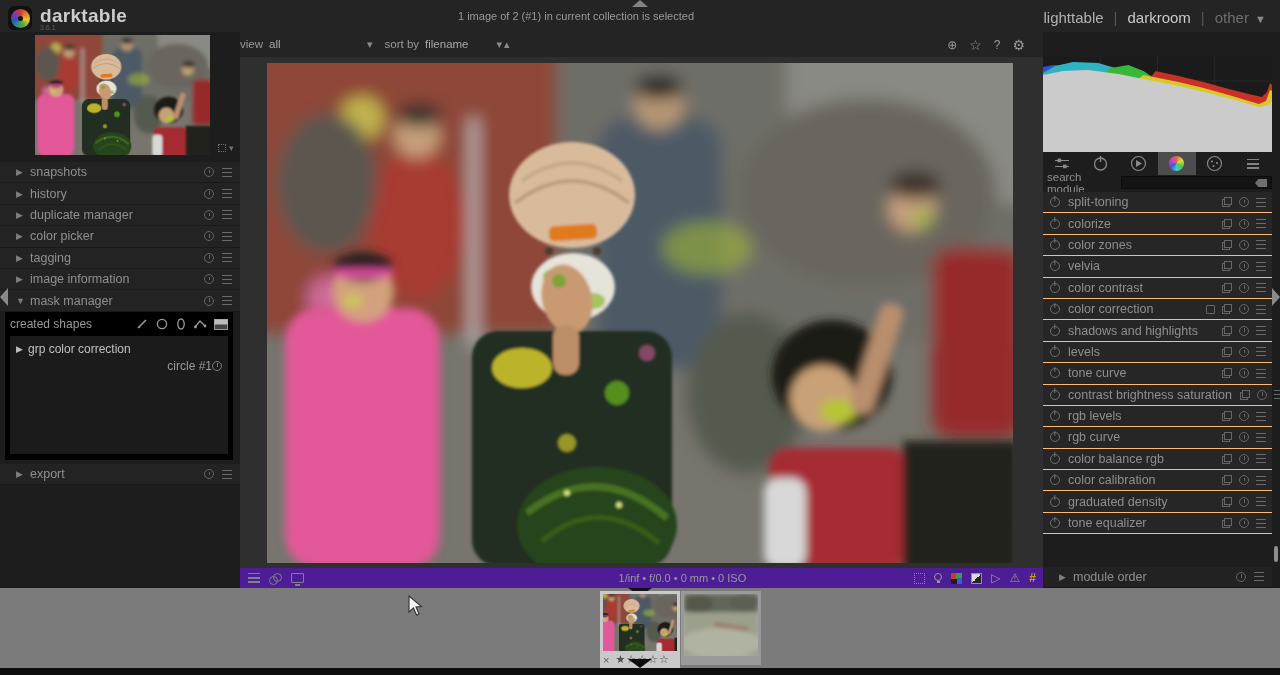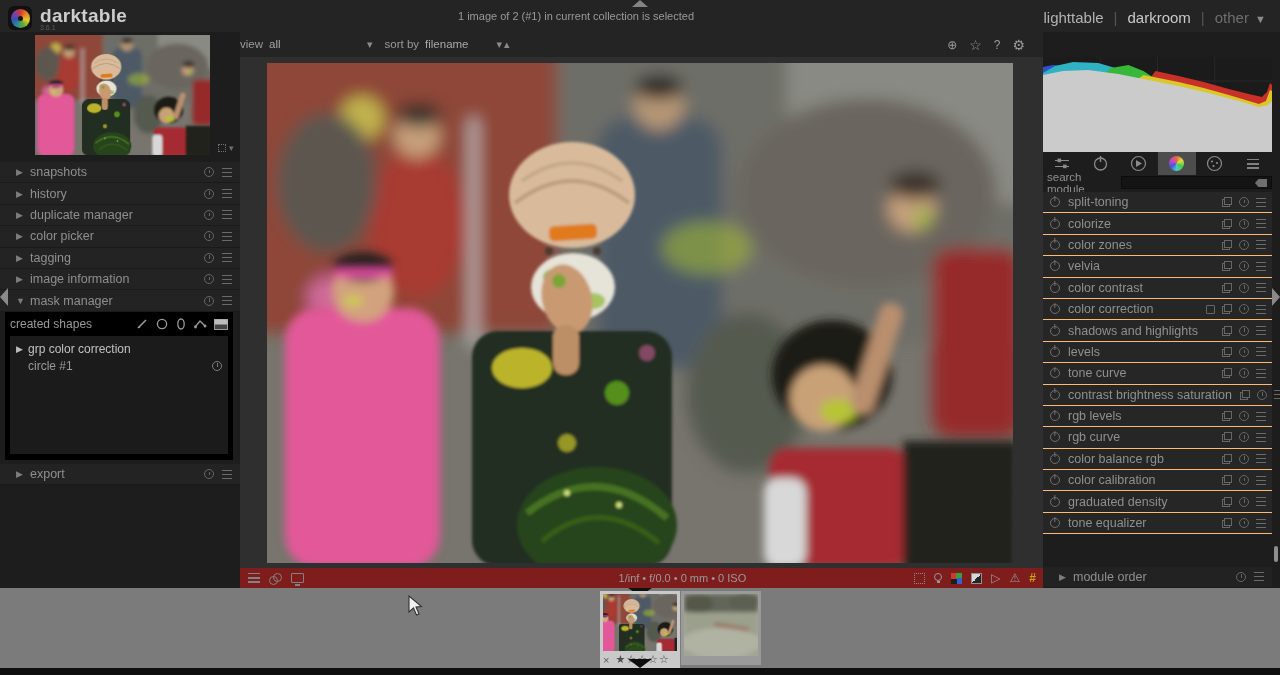--- a/index.html
+++ b/index.html
@@ -61,21 +61,21 @@
   
   #shapes-box { position:absolute; left:5px; top:280px; width:228px; height:148px; background:#000000; padding:4px 5px; }
   #shapes-head { display:flex; align-items:center; height:16px; }
   #shapes-head .lbl { color:#9a9a9a; font-size:12px; flex:1; }
   .shape-tools { display:flex; gap:7px; align-items:center; }
   .shape-tools svg { display:block; }
   #shapes-list { margin-top:4px; background:#1b1b1b; height:118px; padding:4px 6px; }
   .shape-row { display:flex; align-items:center; height:17px; }
   .shape-row .tri { color:#bcbcbc; font-size:9px; width:12px; }
   .shape-group-lbl { color:#c0c0c0; font-size:12px; flex:1; }
-  .shape-item-lbl { color:#9a9a9a; font-size:12px; flex:1; padding-left:12px; }
+  .shape-item-lbl { color:#9a9a9a; font-size:12px; flex:1; padding-left:12px;text-align:right; }
 
   #export-row { position:absolute; left:0; top:432px; width:240px; }
 
   .edge-handle-left { position:absolute; left:0; top:256px; width:0; height:0;
     border-top:9px solid transparent; border-bottom:9px solid transparent; border-right:8px solid #8a8a8a; }
   .edge-handle-right { position:absolute; right:0; top:256px; width:0; height:0;
     border-top:9px solid transparent; border-bottom:9px solid transparent; border-left:8px solid #8a8a8a; }
 
   
   #histogram { position:absolute; left:0; top:25px; width:229px; height:95px; background:#1b1b1b; }
@@ -104,21 +104,21 @@
   #center-toolbar { position:absolute; left:240px; top:32px; width:803px; height:25px; background:#242424;
     display:flex; align-items:center; color:#9a9a9a; font-size:11.5px; }
   #center-toolbar .grp { display:flex; align-items:center; gap:6px; }
   #tb-left { display:flex; align-items:flex-start; }
   #tb-right { position:absolute; right:18px; top:0; height:25px; display:flex; align-items:center; gap:12px; color:#8a8a8a; font-size:13px; }
   .tb-val { color:#a8a8a8; }
   #canvas { position:absolute; left:240px; top:57px; width:803px; height:511px; background:#2f2f2f; }
   #main-image { position:absolute; left:27px; top:6px; width:746px; height:500px; background:#555; overflow:hidden; }
   #main-image svg { display:block; width:100%; height:100%; }
 
-  #center-bottombar { position:absolute; left:240px; top:568px; width:803px; height:20px; background:#7f1d1d;
+  #center-bottombar { position:absolute; left:240px; top:568px; width:803px; height:20px; background:#4c1d95;
     display:flex; align-items:center; }
   #cb-left { display:flex; gap:9px; align-items:center; margin-left:8px; }
   #cb-exif { position:absolute; left:50%; transform:translateX(-18%); color:#9a9a9a; font-size:11px; white-space:nowrap; }
   #cb-right { position:absolute; right:8px; display:flex; gap:9px; align-items:center; }
   .ic-menu-lg { width:12px; height:10px; background:repeating-linear-gradient(to bottom,#828282 0 1.4px,transparent 1.4px 4.2px); }
   .ic-styles { width:13px; height:11px; position:relative; }
   .ic-styles::before { content:""; position:absolute; left:0; top:3px; width:7px; height:7px; border:1.2px solid #828282; border-radius:50%; }
   .ic-styles::after { content:""; position:absolute; right:0; top:0; width:7px; height:7px; border:1.2px solid #828282; border-radius:50%; }
   .ic-display { width:13px; height:10px; border:1.2px solid #828282; border-radius:1px; position:relative; }
   .ic-display::after { content:""; position:absolute; left:2.5px; bottom:-3.5px; width:5px; height:1.6px; background:#828282; }

